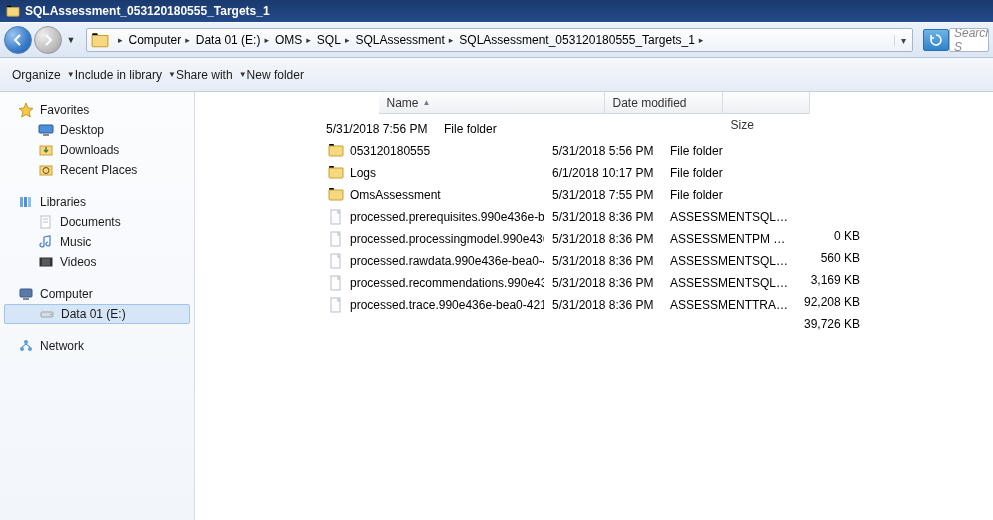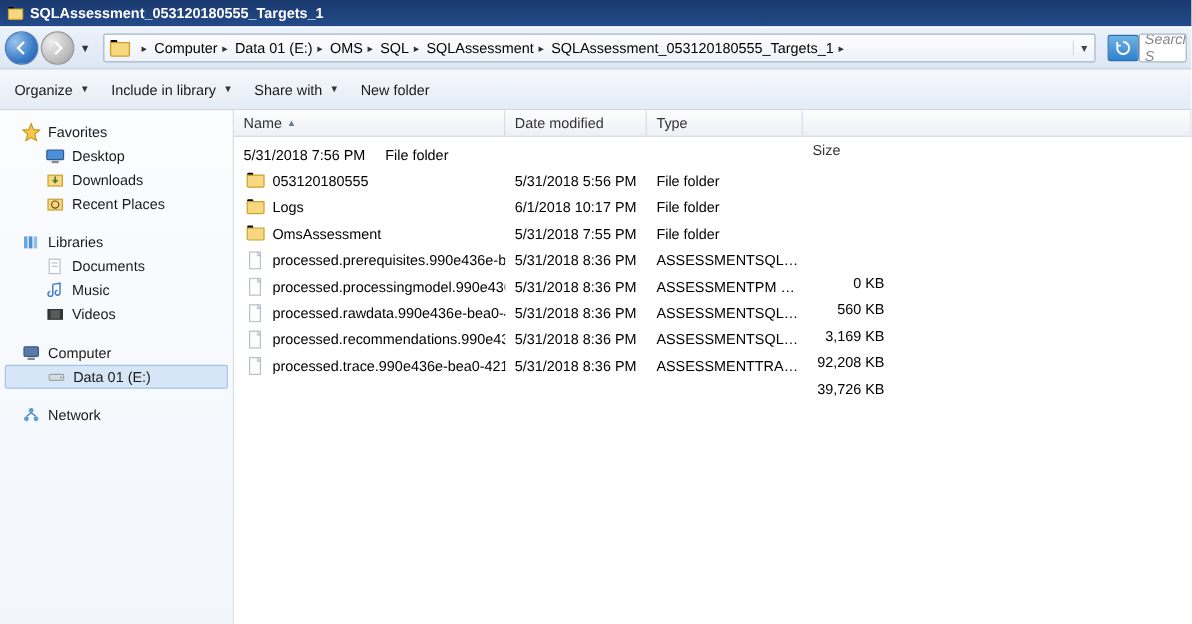--- a/index.html
+++ b/index.html
@@ -27,35 +27,35 @@
   .crumb span.lbl { color:#000; }
   .addrright { display:flex; align-items:center; margin-left:auto; }
   .addrdrop { width:18px; text-align:center; font-size:10px; color:#444; border-left:1px solid #cfd8e6; height:100%; display:flex; align-items:center; justify-content:center; }
   .refresh { width:26px; height:22px; background: linear-gradient(#6fb3e6,#2f82cc); border:1px solid #2e6fb1; border-radius:2px; display:flex; align-items:center; justify-content:center; margin-left:4px; }
   .refresh svg { width:14px; height:14px; }
 
   .searchbox { width:40px; height:24px; background:#fff; border:1px solid #aab6c6; border-radius:2px; display:flex; align-items:center; padding-left:4px; overflow:hidden; }
   .searchbox span { color:#888; font-style:italic; }
 
   
-  .toolbar { height:34px; background: linear-gradient(#f5f8fc,#e5ecf6); border-bottom:1px solid #c5cedb; display:flex; align-items:center; padding-left:12px; gap:18px; }
+  .toolbar { height:34px; background: linear-gradient(#f5f8fc,#e5ecf6); border-bottom:1px solid #c5cedb; display:flex; align-items:center; padding-left:12px; }
   .tbi { display:flex; align-items:center; gap:4px; color:#1a1a1a; }
   .tbi .dd { font-size:8px; color:#333; margin-left:2px; }
 
   
   .body { display:flex; height: calc(520px - 22px - 36px - 34px); }
   .sidebar { width:195px; background: linear-gradient(#fbfcfe,#f2f6fb); border-right:1px solid #d8dee8; padding-top:8px; overflow:hidden; }
   .sgroup { margin-bottom:12px; }
   .sitem { display:flex; align-items:center; padding: 2px 0 2px 18px; height:20px; white-space:nowrap; overflow:hidden; }
   .sitem.sub { padding-left:38px; }
   .sitem.sel { background:#d6e6f7; border:1px solid #a0c4ea; border-radius:2px; margin:0 4px; padding-left:34px; }
   .sitem .sicon { width:16px; height:16px; margin-right:6px; flex-shrink:0; display:flex; align-items:center; justify-content:center; }
   .sitem .slbl { color:#1a1a1a; }
 
-  .content { flex:1; display:flex; flex-direction:column; background:#fff; }
+  .content { flex:1; display:flex; flex-direction:column; background:#fff;align-items:center; }
   .colhead { height:22px; background: linear-gradient(#fdfdfd,#eef0f4); border-bottom:1px solid #d3d9e2; display:flex; }
   .colhead .ch { border-right:1px solid #d8dee8; display:flex; align-items:center; padding-left:8px; color:#333; font-size:12px; position:relative; }
   .colhead .ch .sorti { font-size:8px; color:#6b7c96; margin-left:4px; }
   .c-name { width:226px; }
   .c-date { width:118px; }
   .c-type { width:130px; }
   .c-size { width:78px; text-align:right; justify-content:flex-start;margin-top:33px; }
   .c-rest { flex:1; }
 
   .rows { flex:1; padding-top:4px; }
@@ -287,23 +287,20 @@
 
   <div class="content">
     <div class="colhead">
       <div class="ch c-name">
           <span>Name</span>
           <span class="sorti">▲</span>
         </div>
       <div class="ch c-date">
           <span>Date modified</span>
         </div>
-      <div class="ch c-type">
-          <span>Type</span>
-        </div>
       <div class="ch c-size">
           <span>Size</span>
         </div>
       <div class="ch c-rest"></div>
     </div>
     <div class="rows" id="rows">
         <div class="row">
           <div class="rd">5/31/2018 7:56 PM</div>
           <div class="rt">File folder</div>
           <div class="rs"></div>

